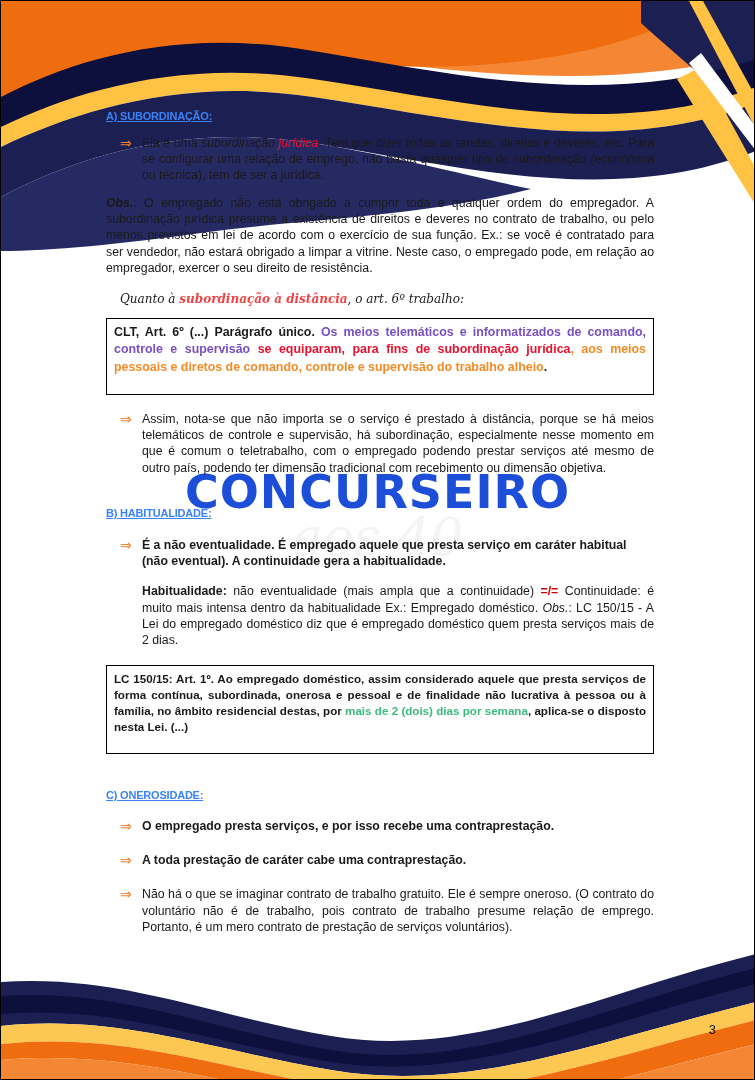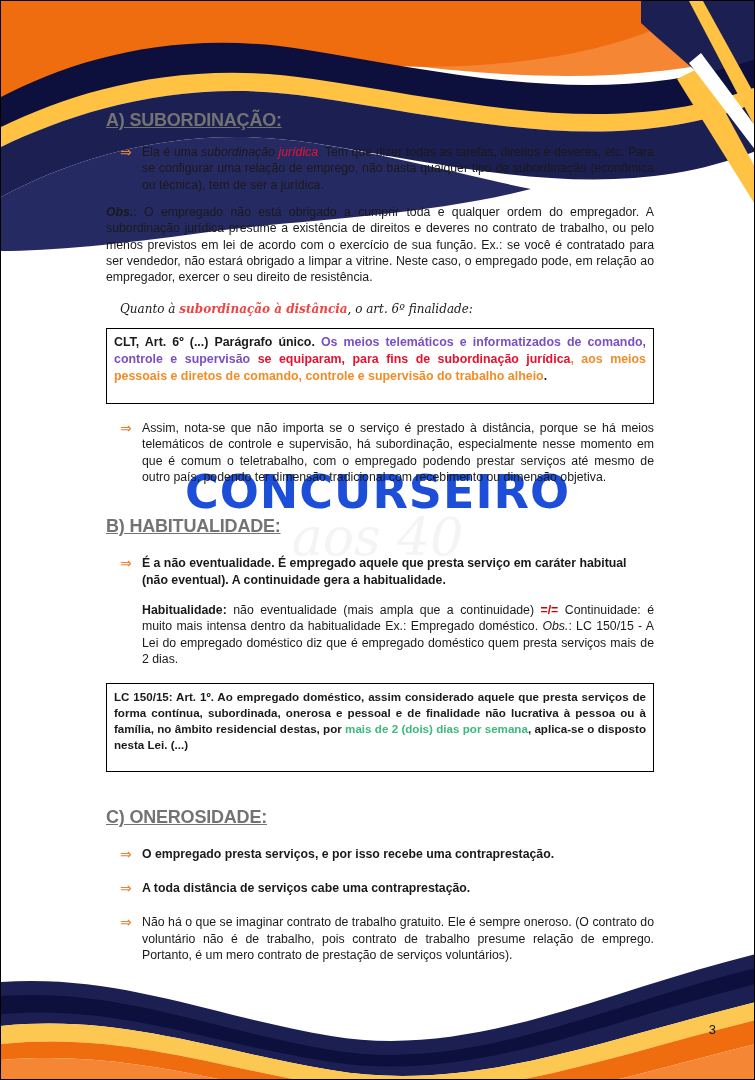--- a/index.html
+++ b/index.html
@@ -63,23 +63,23 @@
     left: 105px;
     top: 108px;
     width: 548px;
     z-index: 2;
     color: #1a1a1a;
     font-size: 12.3px;
     line-height: 1.33;
   }
 
   .section-head {
-    color: #737373;
-    font-weight: bold;
-    font-size: 18px;
+    color: #3b82f6;
+    font-weight: bold;
+    font-size: 11px;
     text-decoration: underline;
     letter-spacing: -0.2px;
     margin: 0 0 6px 0;
   }
   .gap-head { margin-top: 30px; }
 
   .bullet-row {
     display: flex;
     align-items: flex-start;
     margin: 11px 0 0 0;
@@ -189,21 +189,21 @@
 
     <div class="section-head">A) SUBORDINAÇÃO:</div>
 
     <div class="bullet-row">
       <span class="arrow">⇒</span>
       <span class="btext"><span>Ela é uma </span><span class="i">subordinação </span><span class="i c-red">jurídica</span><span>. Tem que dizer todas as tarefas, direitos e deveres, etc. Para se configurar uma relação de emprego, não basta qualquer tipo de subordinação (econômica ou técnica), tem de ser a jurídica.</span></span>
     </div>
 
     <div class="para noind"><span class="b i">Obs.</span><span>: O empregado não está obrigado a cumprir toda e qualquer ordem do empregador. A subordinação jurídica presume a existência de direitos e deveres no contrato de trabalho, ou pelo menos previstos em lei de acordo com o exercício de sua função. Ex.: se você é contratado para ser vendedor, não estará obrigado a limpar a vitrine. Neste caso, o empregado pode, em relação ao empregador, exercer o seu direito de resistência.</span></div>
 
-    <div class="quote-line"><span>Quanto à </span><span class="b c-pink">subordinação à distância</span><span>, o art. 6º finalidade:</span></div>
+    <div class="quote-line"><span>Quanto à </span><span class="b c-pink">subordinação à distância</span><span>, o art. 6º trabalho:</span></div>
 
     <div class="box b1"><span class="c-black">CLT, Art. 6º (...) Parágrafo único</span><span class="c-black">. </span><span class="c-purple">Os meios telemáticos e informatizados de comando, controle e supervisão </span><span class="c-red">se equiparam, para fins de subordinação jurídica</span><span class="c-orange">, aos meios pessoais e diretos de comando, controle e supervisão do trabalho alheio</span><span class="c-black">.</span></div>
 
     <div class="bullet-row" style="margin-top:16px;">
       <span class="arrow">⇒</span>
       <span class="btext">Assim, nota-se que não importa se o serviço é prestado à distância, porque se há meios telemáticos de controle e supervisão, há subordinação, especialmente nesse momento em que é comum o teletrabalho, com o empregado podendo prestar serviços até mesmo de outro país, podendo ter dimensão tradicional com recebimento ou dimensão objetiva.</span>
     </div>
 
     <div class="section-head gap-head">B) HABITUALIDADE:</div>
 
@@ -218,21 +218,21 @@
 
     <div class="section-head gap-head" style="margin-top:34px;">C) ONEROSIDADE:</div>
 
     <div class="bullet-row" style="margin-top:16px;">
       <span class="arrow">⇒</span>
       <span class="btext nojust">O empregado presta serviços, e por isso recebe uma contraprestação.</span>
     </div>
 
     <div class="bullet-row" style="margin-top:17px;">
       <span class="arrow">⇒</span>
-      <span class="btext nojust">A toda distância de serviços cabe uma contraprestação.</span>
+      <span class="btext nojust">A toda prestação de caráter cabe uma contraprestação.</span>
     </div>
 
     <div class="bullet-row" style="margin-top:17px;">
       <span class="arrow">⇒</span>
       <span class="btext">Não há o que se imaginar contrato de trabalho gratuito. Ele é sempre oneroso. (O contrato do voluntário não é de trabalho, pois contrato de trabalho presume relação de emprego. Portanto, é um mero contrato de prestação de serviços voluntários).</span>
     </div>
 
   </div>
 
   <svg id="deco-footer" class="deco" viewBox="0 0 755 135" preserveAspectRatio="none">

